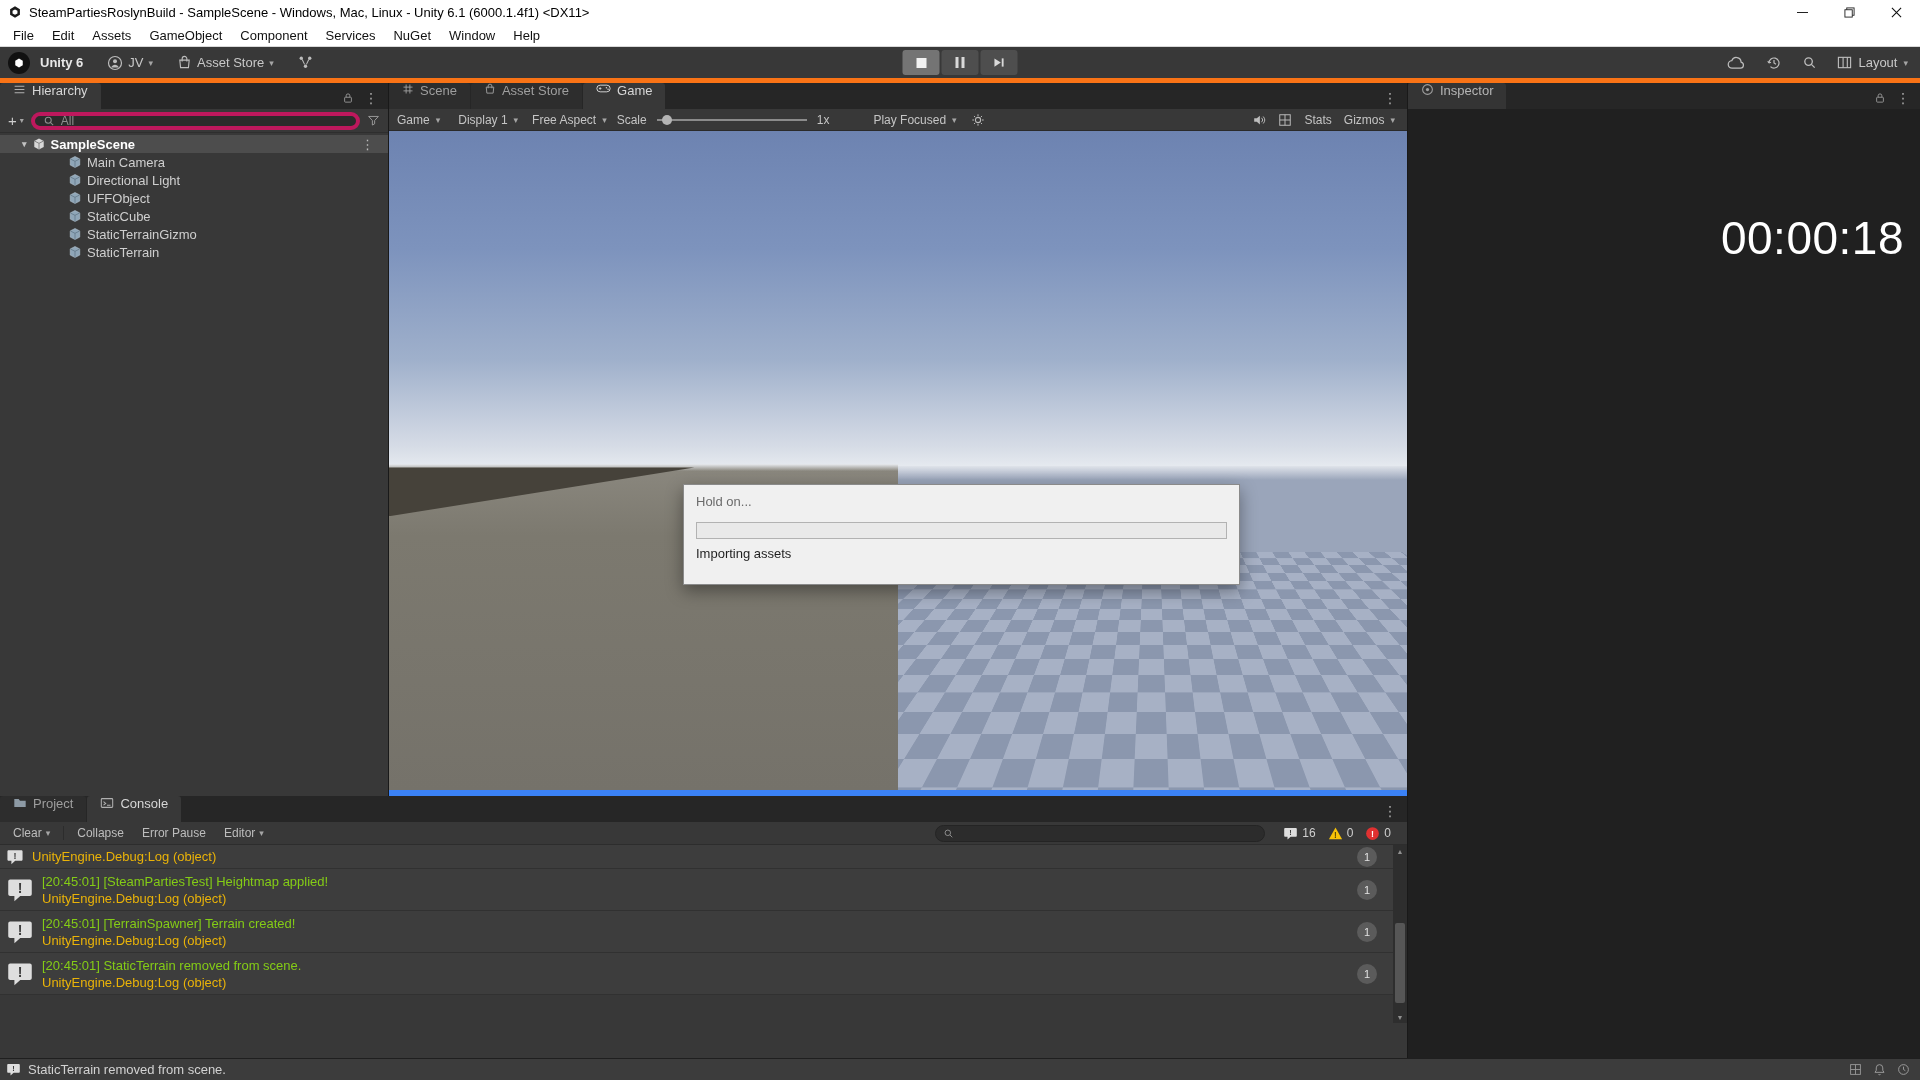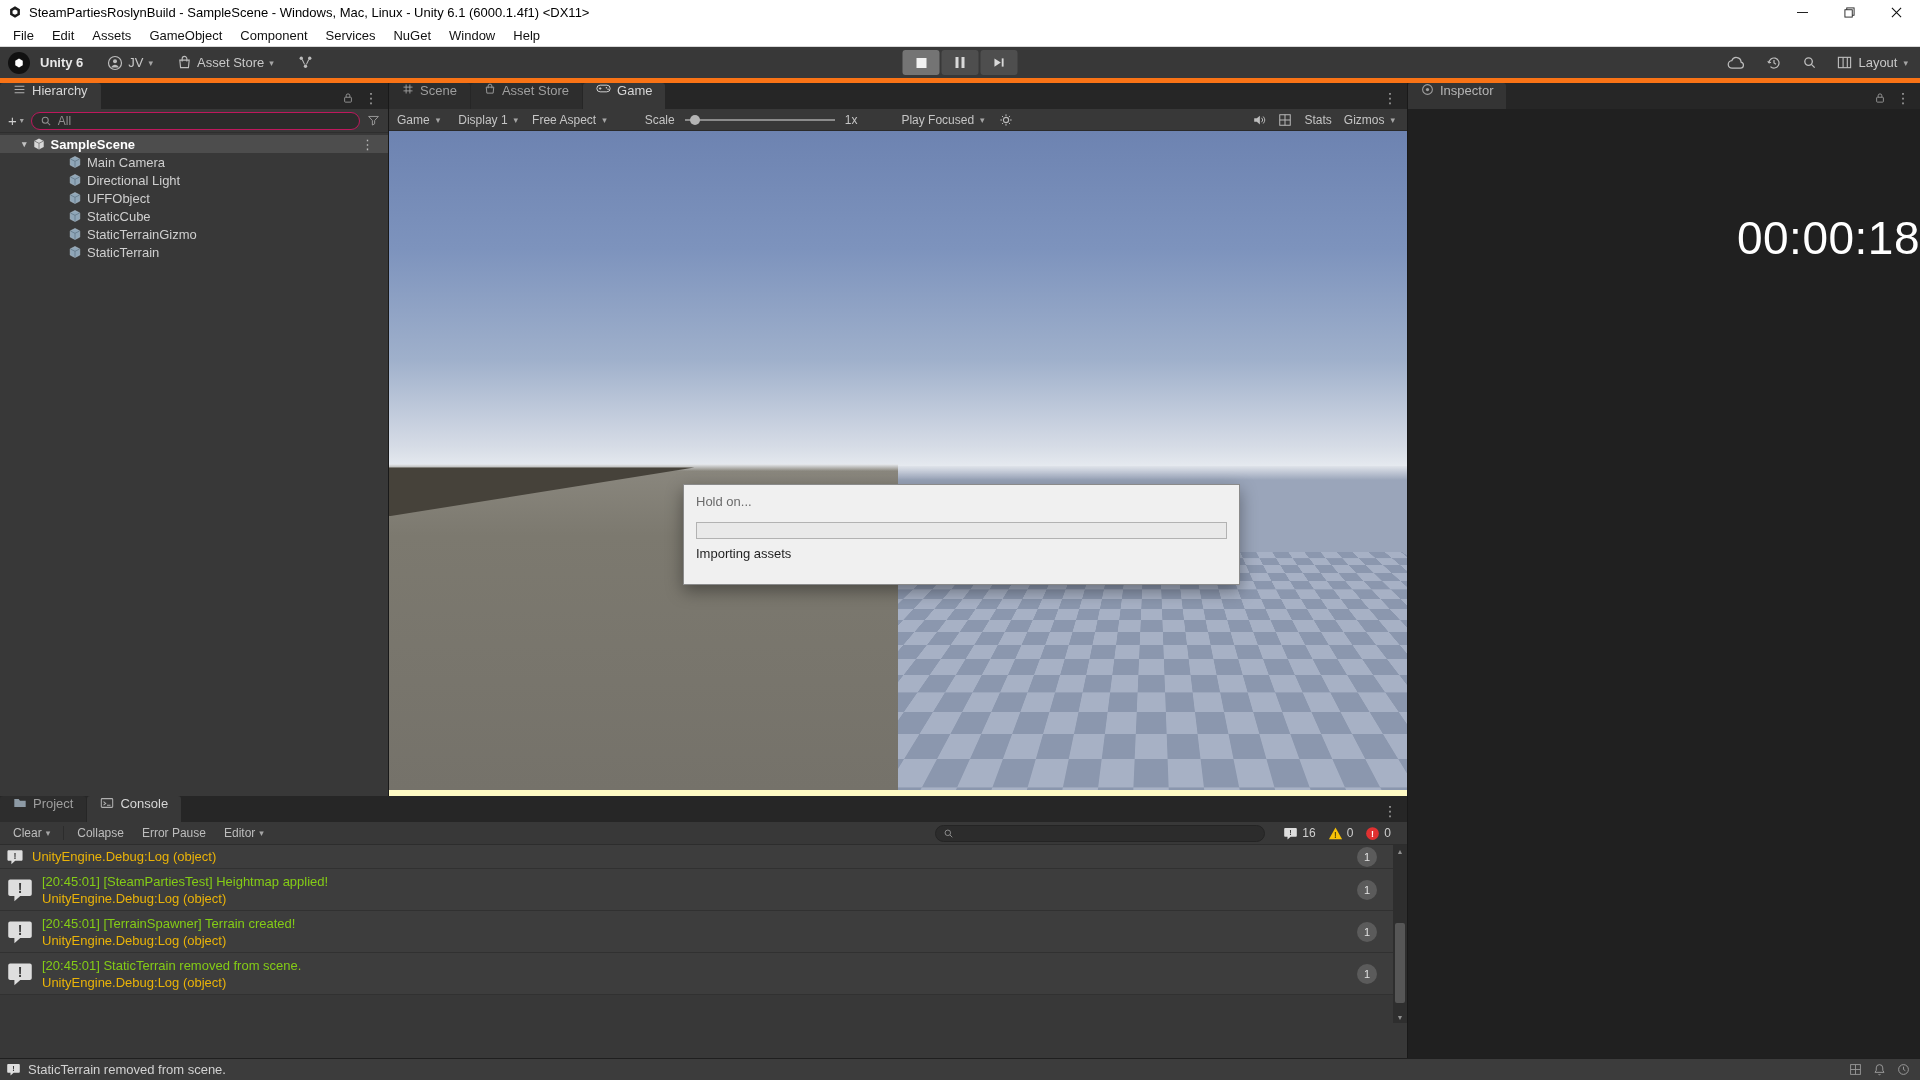--- a/index.html
+++ b/index.html
@@ -49,31 +49,31 @@
   .tab.active { background:#383838; color:#d6d6d6; }
   .strip-icons { margin-left:auto; display:flex; align-items:center; gap:10px; padding:0 10px 4px 0; }
   .kebab { color:#ababab; font-size:14px; line-height:1; }
 
   
   .left-col { position:absolute; left:0; top:83px; width:388px; height:713px; background:#383838; }
   .hier-toolbar { height:24px; display:flex; align-items:center; gap:7px; padding:0 8px;
                   background:#383838; border-bottom:1px solid #2e2e2e; }
   .add-btn { display:flex; align-items:center; gap:3px; color:#cdcdcd; font-size:15px; }
   .add-btn .arr { font-size:8px; }
-  .search-pill { flex:1; height:18px; background:#2b2b2b; border:1px solid #be185d; border-radius:9px;
+  .search-pill { flex:1; height:18px; background:#2b2b2b; border:4px solid #be185d; border-radius:9px;
                  display:flex; align-items:center; gap:6px; padding:0 8px; color:#8f8f8f; font-size:12px; }
   .tree { padding-top:2px; }
   .tree-row { height:18px; display:flex; align-items:center; gap:5px; font-size:13px; color:#cfcfcf; }
   .tree-row.scene { padding-left:22px; background:#4d4d4d; color:#ffffff; font-weight:bold; }
   .tree-row.child { padding-left:68px; }
   .fold { font-size:9px; color:#c2c2c2; }
   .row-kebab { margin-left:auto; margin-right:14px; font-weight:normal; color:#bdbdbd; font-size:13px; }
 
   
-  .center-col { position:absolute; left:389px; top:83px; width:1018px; height:713px; background:#fef9c3; }
+  .center-col { position:absolute; left:389px; top:83px; width:1018px; height:713px; background:#3b82f6; }
   .game-toolbar { height:22px; background:#383838; border-bottom:1px solid #2a2a2a;
                   display:flex; align-items:center; font-size:12px; color:#c5c5c5; padding:0 8px; }
   .gt { display:flex; align-items:center; gap:6px; white-space:nowrap; }
   .slider-track { width:150px; height:2px; background:#8b8b8b; position:relative; margin:0 4px; }
   .slider-handle { position:absolute; left:5px; top:-4px; width:10px; height:10px; border-radius:50%; background:#b4b4b4; }
   .gt-right { margin-left:auto; display:flex; align-items:center; gap:12px; padding-right:4px; }
 
   
   .game-view { position:absolute; left:0; top:48px; right:0; height:659px; overflow:hidden; background:#7188b5; }
   .sky { position:absolute; left:0; right:0; top:0; height:51%;
@@ -98,21 +98,21 @@
             border:1px solid #8a8a8a; box-shadow:0 6px 16px rgba(0,0,0,.38); padding:9px 12px;
             font-size:13px; z-index:30; }
   .dialog-title { color:#6b6b6b; }
   .progress-track { margin-top:13px; height:17px; background:#e9e9e9; border:1px solid #b2b2b2; }
   .progress-fill { height:100%; width:0; background:#4c7fe0; }
   .dialog-message { margin-top:7px; color:#1f1f1f; }
 
   
   .right-col { position:absolute; left:1408px; top:83px; width:512px; height:975px; background:#202020; }
   .right-col .tab { background:#343434; color:#b5b5b5; }
-  .timer { position:absolute; top:128px; right:0; font-size:46px; color:#ffffff; letter-spacing:.5px; }
+  .timer { position:absolute; top:128px; right:16px; font-size:46px; color:#ffffff; letter-spacing:.5px; }
 
   
   .bottom-panel { position:absolute; left:0; top:796px; width:1407px; height:262px; background:#383838; }
   .console-toolbar { height:23px; display:flex; align-items:center; gap:4px; padding:0 6px;
                      background:#383838; border-bottom:1px solid #2d2d2d; font-size:12px; color:#bdbdbd; }
   .ct-btn { display:flex; align-items:center; gap:4px; padding:0 7px; height:19px; }
   .ct-sep { width:1px; height:14px; background:#2c2c2c; margin:0 2px; }
   .console-search { width:330px; height:17px; margin-left:auto; background:#2c2c2c; border:1px solid #242424;
                     border-radius:9px; display:flex; align-items:center; padding:0 7px; gap:5px; }
   .counts { display:flex; align-items:center; gap:12px; margin-left:14px; margin-right:10px; }
@@ -378,21 +378,21 @@
 
     <div class="game-toolbar">
       <div class="gt" style="margin-right:18px;">
         <span>Game</span>
         <span class="arr">▾</span>
       </div>
       <div class="gt" style="margin-right:14px;">
         <span>Display 1</span>
         <span class="arr">▾</span>
       </div>
-      <div class="gt" style="margin-right:38px;">
+      <div class="gt" style="margin-right:10px;">
         <span>Free Aspect</span>
         <span class="arr">▾</span>
       </div>
       <div class="gt">
         <span>Scale</span>
         <div class="slider-track">
             <div class="slider-handle"></div>
           </div>
         <span>1x</span>
       </div>

